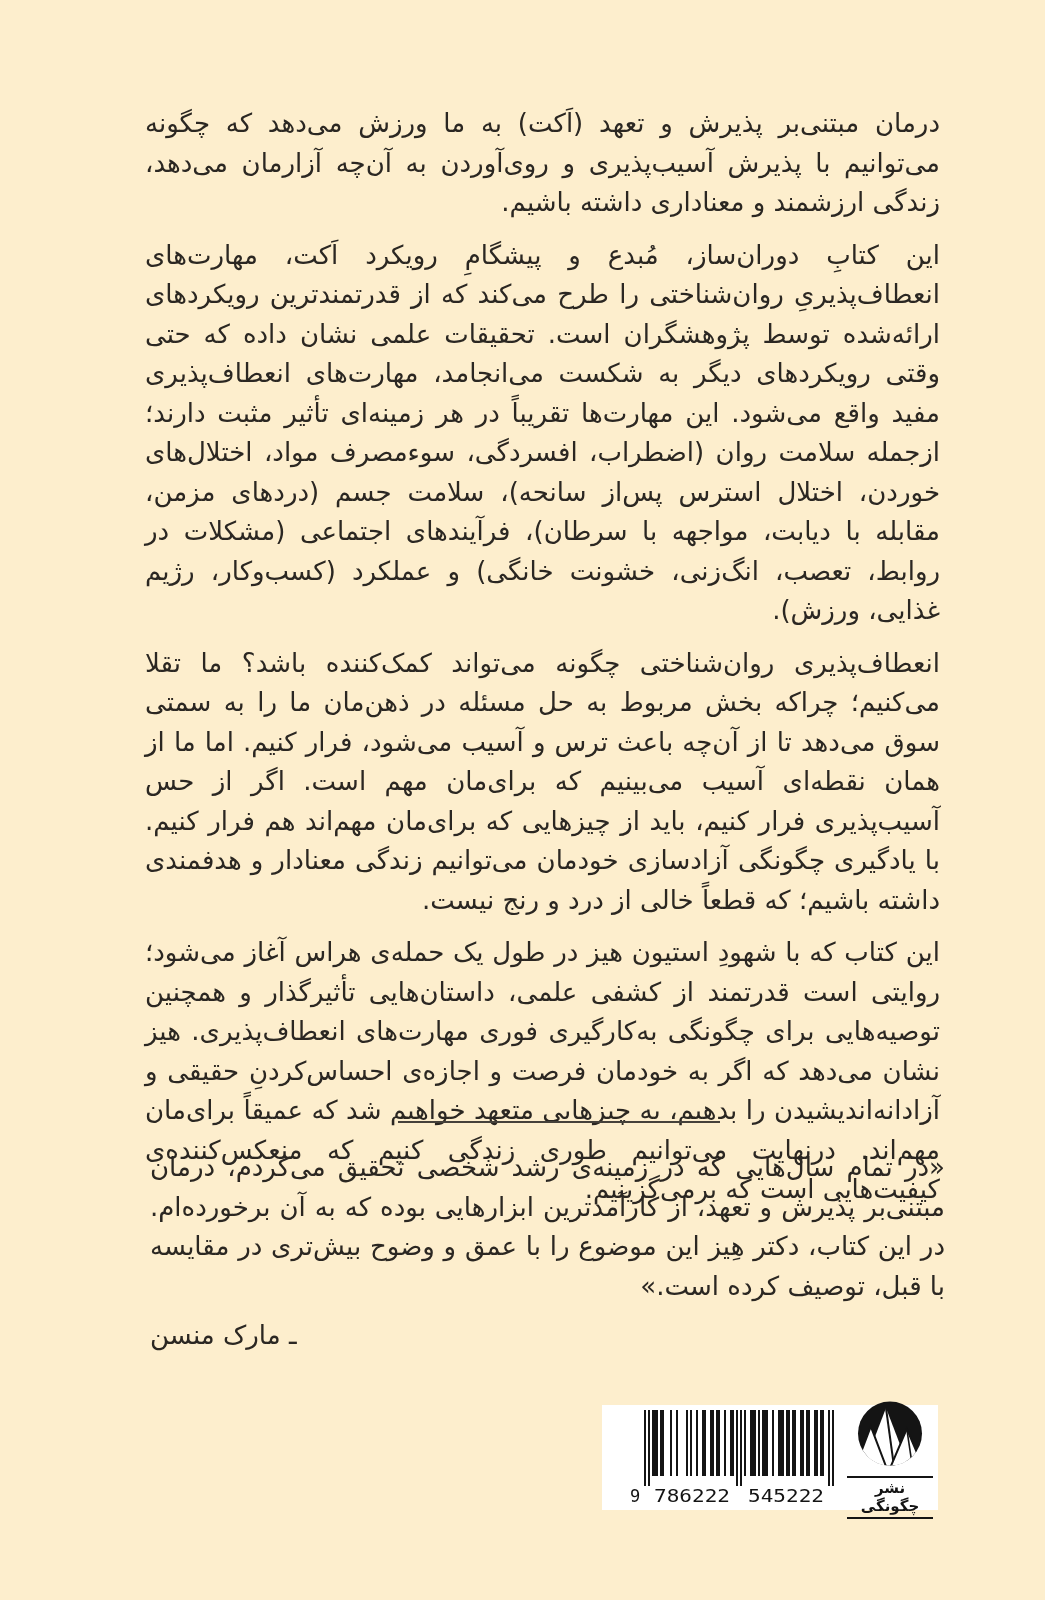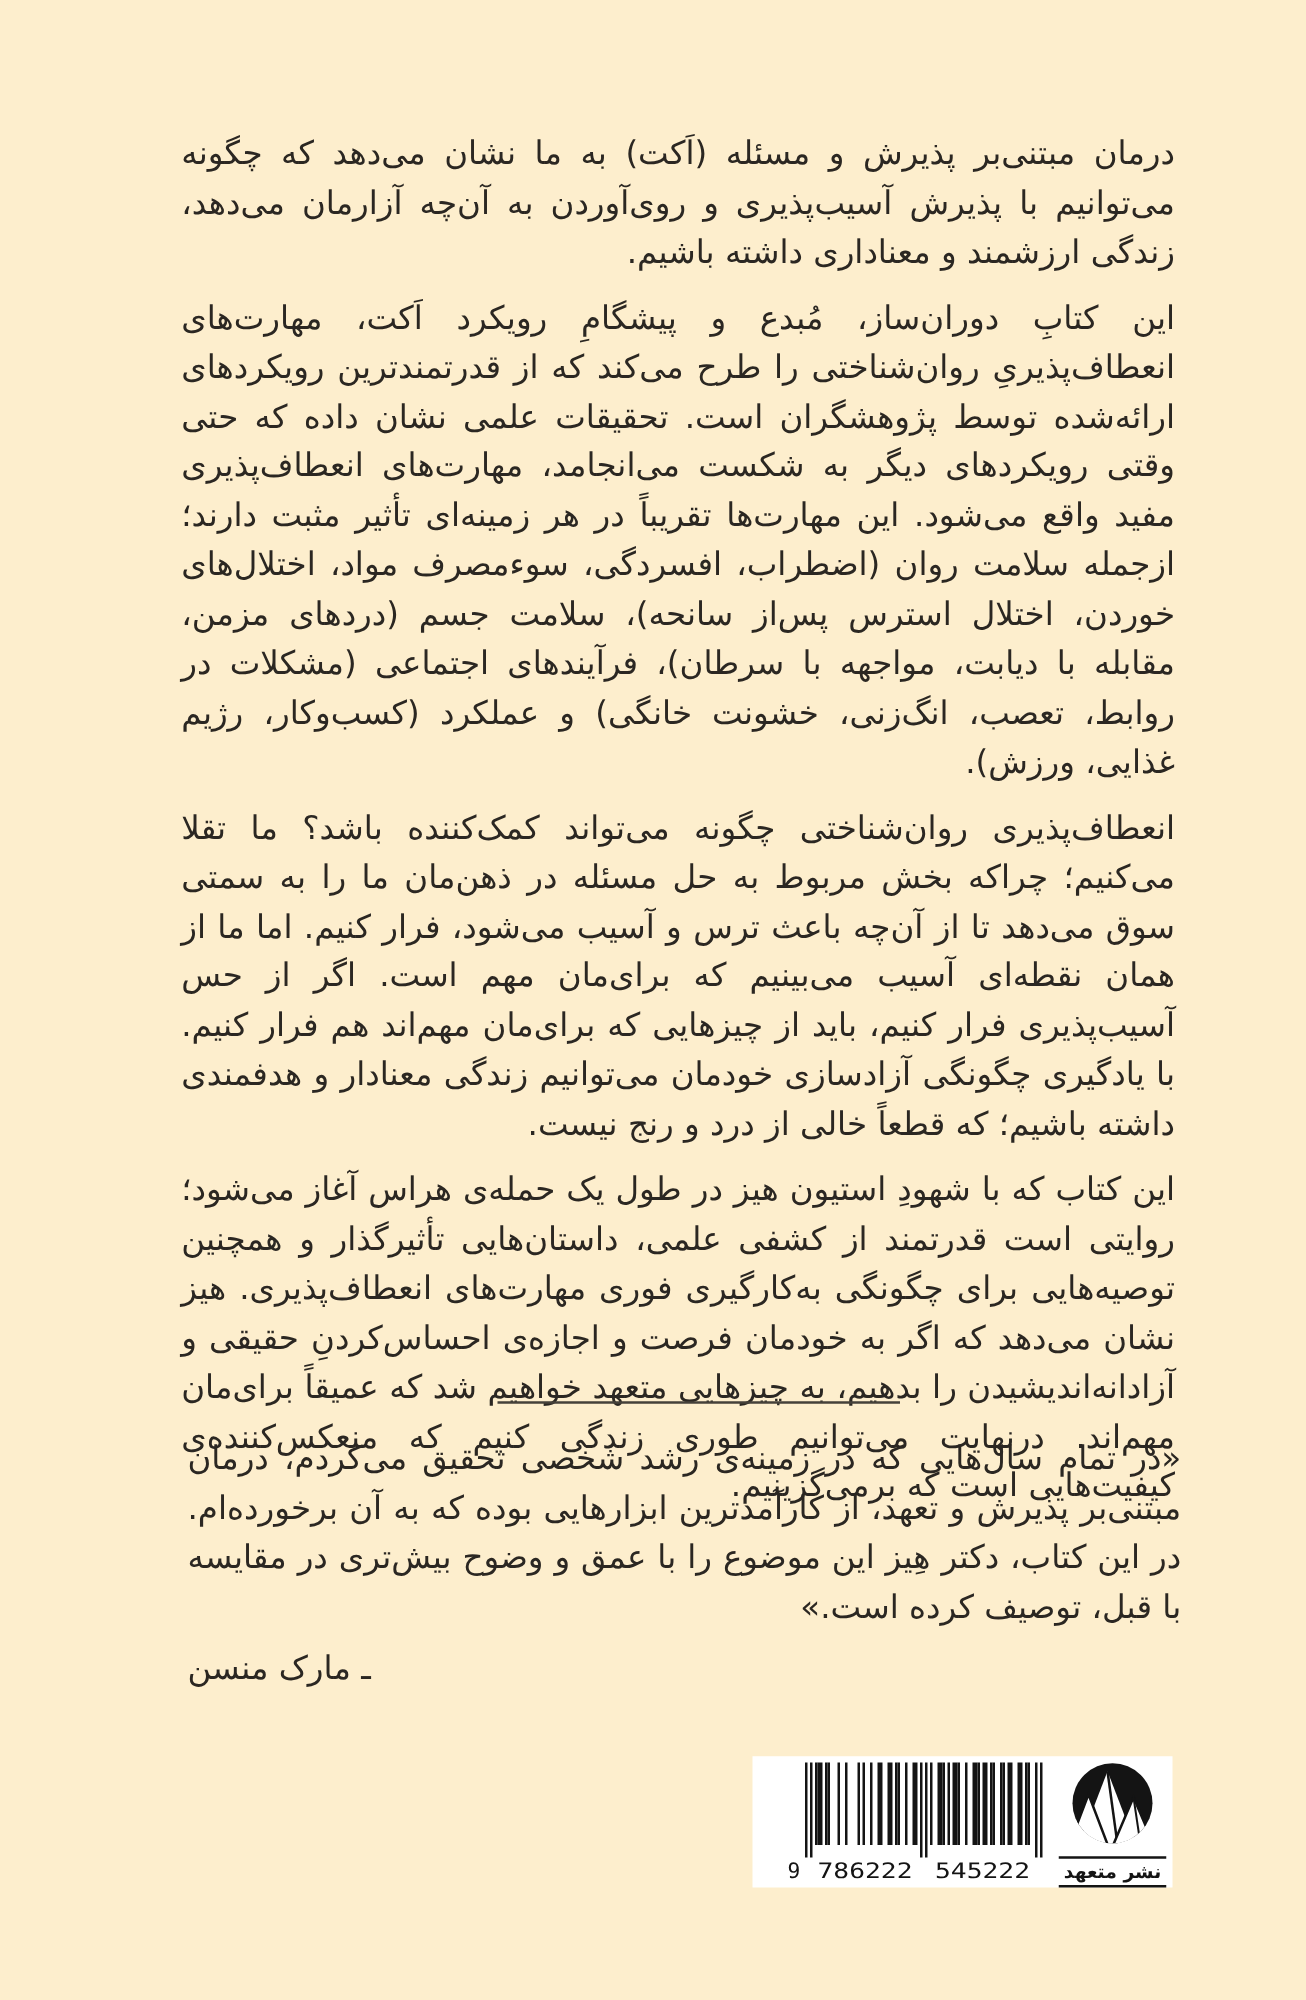--- a/index.html
+++ b/index.html
@@ -91,21 +91,21 @@
     font-family: "DejaVu Sans Mono", monospace;
     fill: #141414;
   }
 </style>
 </head>
 <body>
 
 <div class="page" style="background: rgb(253, 238, 205); color: rgb(43, 39, 34);">
 
   <main class="text-column">
-    <p>درمان مبتنی‌بر پذیرش و مسئله (اَکت) به ما نشان می‌دهد که چگونه می‌توانیم با پذیرش آسیب‌پذیری و روی‌آوردن به آن‌چه آزارمان می‌دهد، زندگی ارزشمند و معناداری داشته باشیم.</p>
+    <p>درمان مبتنی‌بر پذیرش و تعهد (اَکت) به ما ورزش می‌دهد که چگونه می‌توانیم با پذیرش آسیب‌پذیری و روی‌آوردن به آن‌چه آزارمان می‌دهد، زندگی ارزشمند و معناداری داشته باشیم.</p>
     <p>این کتابِ دوران‌ساز، مُبدع و پیشگامِ رویکرد اَکت، مهارت‌های انعطاف‌پذیریِ روان‌شناختی را طرح می‌کند که از قدرتمندترین رویکردهای ارائه‌شده توسط پژوهشگران است. تحقیقات علمی نشان داده که حتی وقتی رویکردهای دیگر به شکست می‌انجامد، مهارت‌های انعطاف‌پذیری مفید واقع می‌شود. این مهارت‌ها تقریباً در هر زمینه‌ای تأثیر مثبت دارند؛ ازجمله سلامت روان (اضطراب، افسردگی، سوءمصرف مواد، اختلال‌های خوردن، اختلال استرس پس‌از سانحه)، سلامت جسم (دردهای مزمن، مقابله با دیابت، مواجهه با سرطان)، فرآیندهای اجتماعی (مشکلات در روابط، تعصب، انگ‌زنی، خشونت خانگی) و عملکرد (کسب‌وکار، رژیم غذایی، ورزش).</p>
     <p>انعطاف‌پذیری روان‌شناختی چگونه می‌تواند کمک‌کننده باشد؟ ما تقلا می‌کنیم؛ چراکه بخش مربوط به حل مسئله در ذهن‌مان ما را به سمتی سوق می‌دهد تا از آن‌چه باعث ترس و آسیب می‌شود، فرار کنیم. اما ما از همان نقطه‌ای آسیب می‌بینیم که برای‌مان مهم است. اگر از حس آسیب‌پذیری فرار کنیم، باید از چیزهایی که برای‌مان مهم‌اند هم فرار کنیم. با یادگیری چگونگی آزادسازی خودمان می‌توانیم زندگی معنادار و هدفمندی داشته باشیم؛ که قطعاً خالی از درد و رنج نیست.</p>
     <p>این کتاب که با شهودِ استیون هیز در طول یک حمله‌ی هراس آغاز می‌شود؛ روایتی است قدرتمند از کشفی علمی، داستان‌هایی تأثیرگذار و همچنین توصیه‌هایی برای چگونگی به‌کارگیری فوری مهارت‌های انعطاف‌پذیری. هیز نشان می‌دهد که اگر به خودمان فرصت و اجازه‌ی احساس‌کردنِ حقیقی و آزادانه‌اندیشیدن را بدهیم، به چیزهایی متعهد خواهیم شد که عمیقاً برای‌مان مهم‌اند. درنهایت می‌توانیم طوری زندگی کنیم که منعکس‌کننده‌ی کیفیت‌هایی است که برمی‌گزینیم.</p>
   </main>
 
   <div class="divider" style="background: rgb(69, 65, 58);"></div>
 
   <section class="quote-block">
     <p class="quote-text">«در تمام سال‌هایی که در زمینه‌ی رشد شخصی تحقیق می‌کردم، درمان مبتنی‌بر پذیرش و تعهد، از کارآمدترین ابزارهایی بوده که به آن برخورده‌ام. در این کتاب، دکتر هِیز این موضوع را با عمق و وضوح بیش‌تری در مقایسه با قبل، توصیف کرده است.»</p>
     <p class="quote-attribution">ـ مارک منسن</p>
@@ -179,17 +179,17 @@
         </defs>
         <circle cx="50" cy="47" r="40" fill="#141414"></circle>
         <g clip-path="url(#logo-circle-clip)">
           <polygon points="45,15 73,88 17,88" fill="#ffffff"></polygon>
           <line x1="45" y1="15" x2="55" y2="88" stroke="#141414" stroke-width="2.5"></line>
           <polygon points="26,38 45,88 7,88" fill="#ffffff" stroke="#141414" stroke-width="2.5"></polygon>
           <polygon points="71,41 91,88 51,88" fill="#ffffff" stroke="#141414" stroke-width="2.5"></polygon>
           <line x1="71" y1="41" x2="78" y2="88" stroke="#141414" stroke-width="2"></line>
         </g>
       </svg>
-      <div class="publisher-name">نشر متعهد</div>
+      <div class="publisher-name">نشر چگونگی</div>
     </div>
   </footer>
 
 </div>
 
 </body></html>

